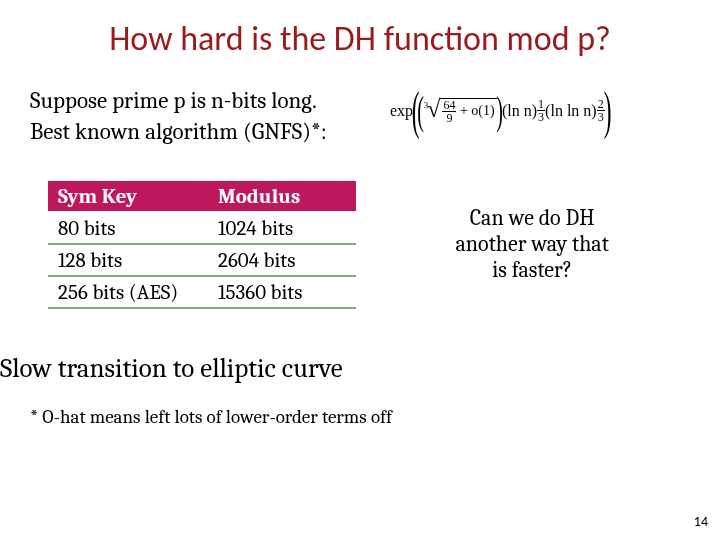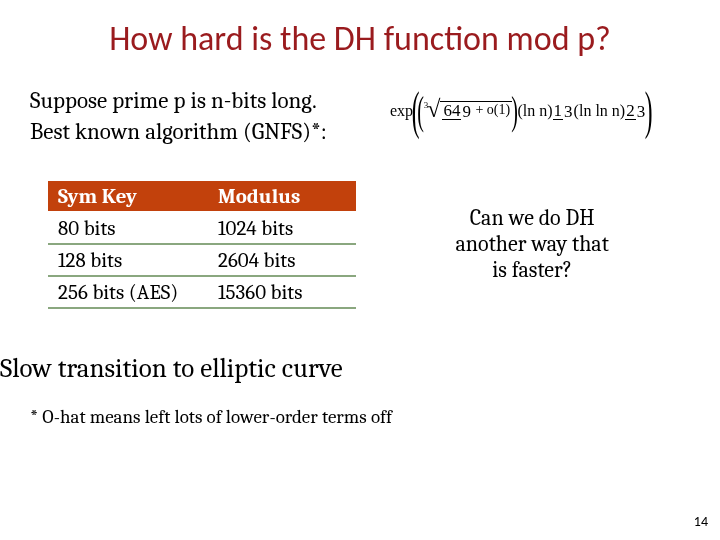--- a/index.html
+++ b/index.html
@@ -66,41 +66,41 @@
     position: relative;
     top: -1px;
   }
   .radicand {
     border-top: 1px solid #000;
     padding: 0 2px;
     font-size: 14px;
   }
   .frac {
     display: inline-flex;
-    flex-direction: row;
-    align-items: flex-end;
-    font-size: 17px;
+    flex-direction: column;
+    align-items: center;
+    font-size: 12px;
     line-height: 1;
     vertical-align: middle;
   }
   .frac .num { border-bottom: 1px solid #000; padding: 0 1px; }
   .frac .den { padding: 0 1px; }
   .sup { font-size: 9px; vertical-align: super; }
   .mid-row {
     display: flex;
     align-items: center;
     padding: 34px 30px 0 48px;
     gap: 30px;
   }
   .tbl {
     border-collapse: collapse;
     font-size: 21px;
   }
   .tbl th {
-    background: #c2410c;
+    background: #be185d;
     color: #fff;
     text-align: left;
     font-weight: 700;
     padding: 3px 14px 3px 10px;
     border-bottom: 2px solid #fff;
   }
   .tbl th:first-child { min-width: 160px; }
   .tbl th:last-child { min-width: 140px; padding-right: 56px; text-align: center; }
   .tbl td {
     padding: 3px 14px 3px 10px;

